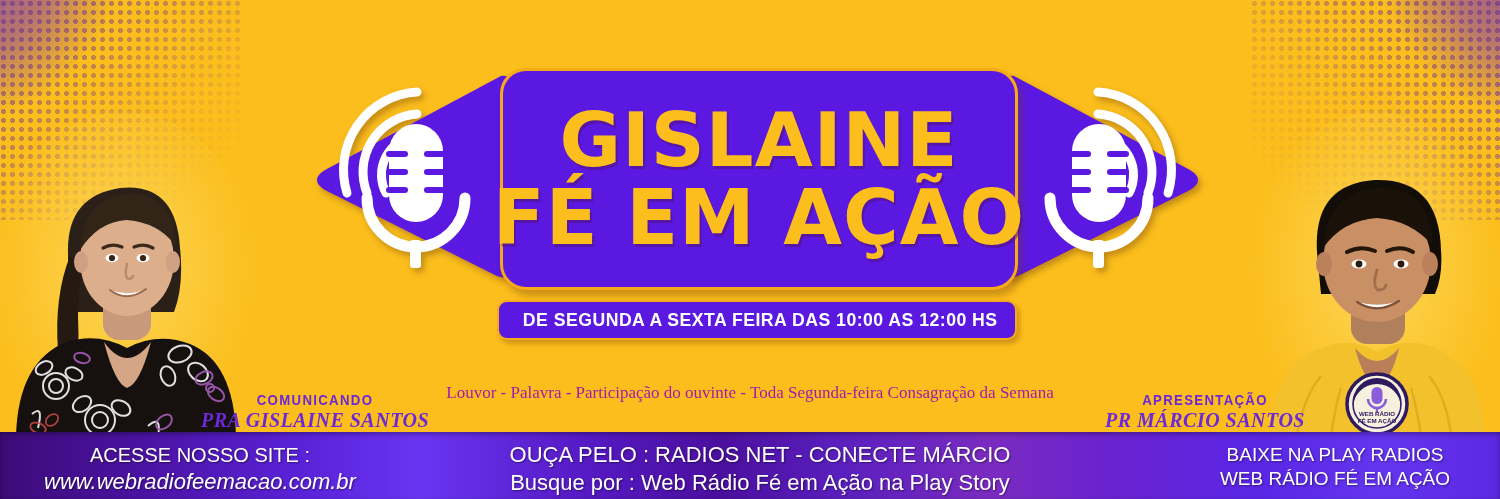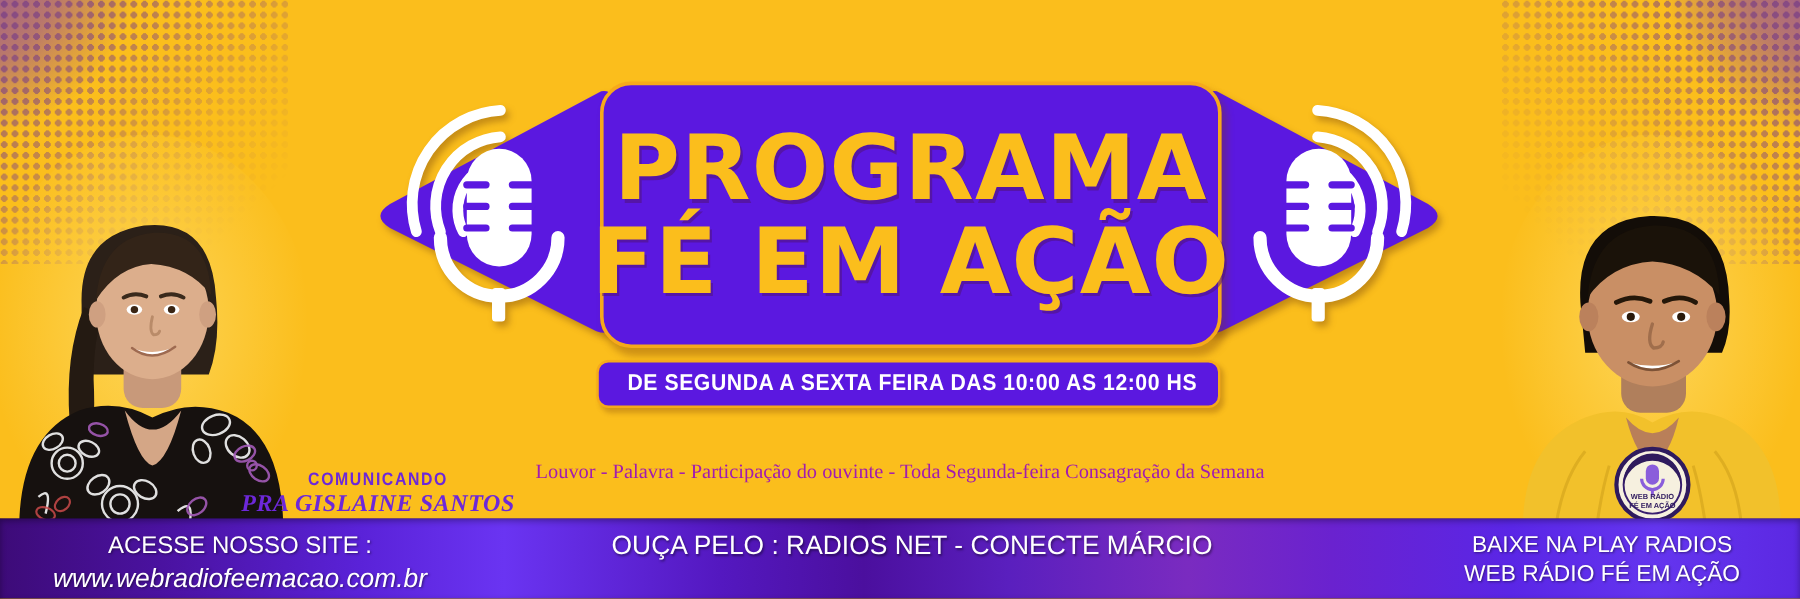--- a/index.html
+++ b/index.html
@@ -305,44 +305,49 @@
           <line x1="72" y1="128" x2="88" y2="128"></line>
             <line x1="110" y1="128" x2="126" y2="128"></line>
         </g>
         <path d="M50 136 A49 49 0 0 0 148 136" stroke="#ffffff" stroke-width="11" fill="none" stroke-linecap="round"></path>
         <rect x="93" y="178" width="11" height="28" rx="3" fill="#ffffff"></rect>
       </g>
     </svg>
   </div>
 
   <div class="title-box">
-    <div class="title-l1">PROGRAMA</div>
+    <div class="title-l1">GISLAINE</div>
     <div class="title-l2">FÉ EM AÇÃO</div>
   </div>
 
   <div class="pill">
     <span>DE SEGUNDA A SEXTA FEIRA DAS 10:00 AS 12:00 HS</span>
   </div>
 
   <div class="desc">
     <div>Louvor - Palavra - Participação do ouvinte - Toda Segunda-feira Consagração da Semana</div>
   </div>
 
   <div class="credit left">
     <span class="role">COMUNICANDO</span>
     <span class="name">PRA GISLAINE SANTOS</span>
+  </div>
+  <div class="credit right">
+    <span class="role">APRESENTAÇÃO</span>
+    <span class="name">PR MÁRCIO SANTOS</span>
   </div>
 
   <div class="bottom">
     <div class="col l">
       <div class="a">ACESSE NOSSO SITE :</div>
       <div class="b">www.webradiofeemacao.com.br</div>
     </div>
     <div class="col c">
       <div class="a">OUÇA PELO : RADIOS NET  - CONECTE MÁRCIO</div>
+      <div class="b">Busque por : Web Rádio Fé em Ação na Play Story</div>
     </div>
     <div class="col r">
       <div class="a">BAIXE NA PLAY RADIOS</div>
       <div class="b">WEB RÁDIO FÉ EM AÇÃO</div>
     </div>
   </div>
 
 </div>
 
 </body></html>

